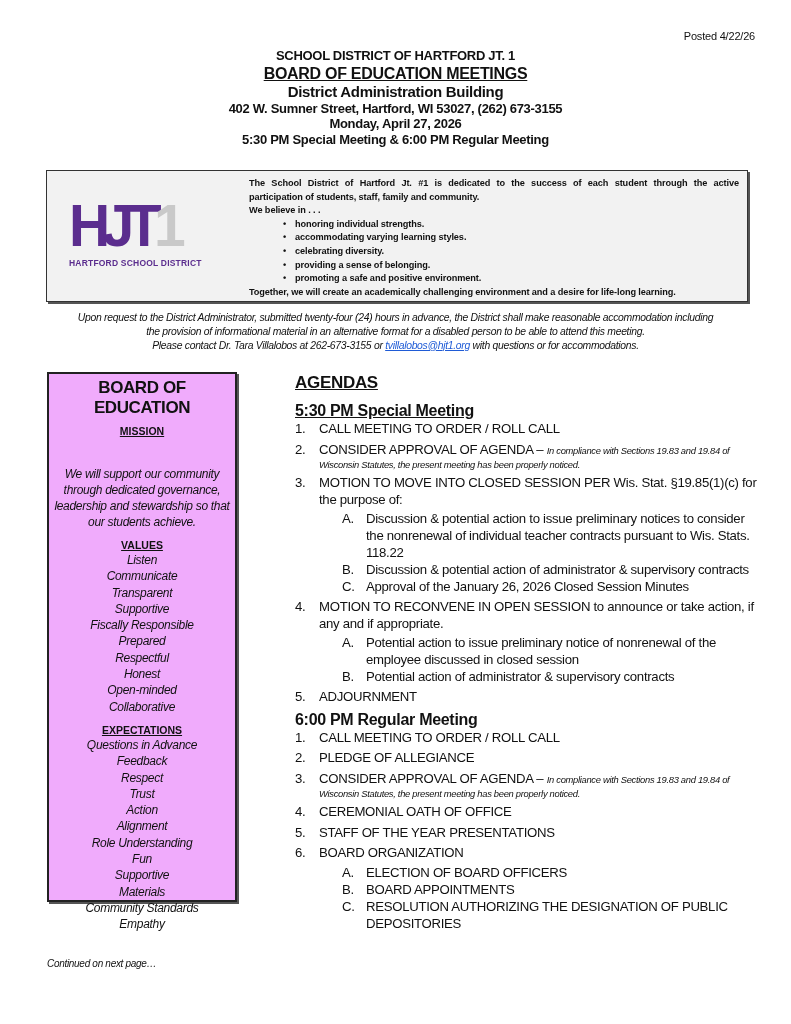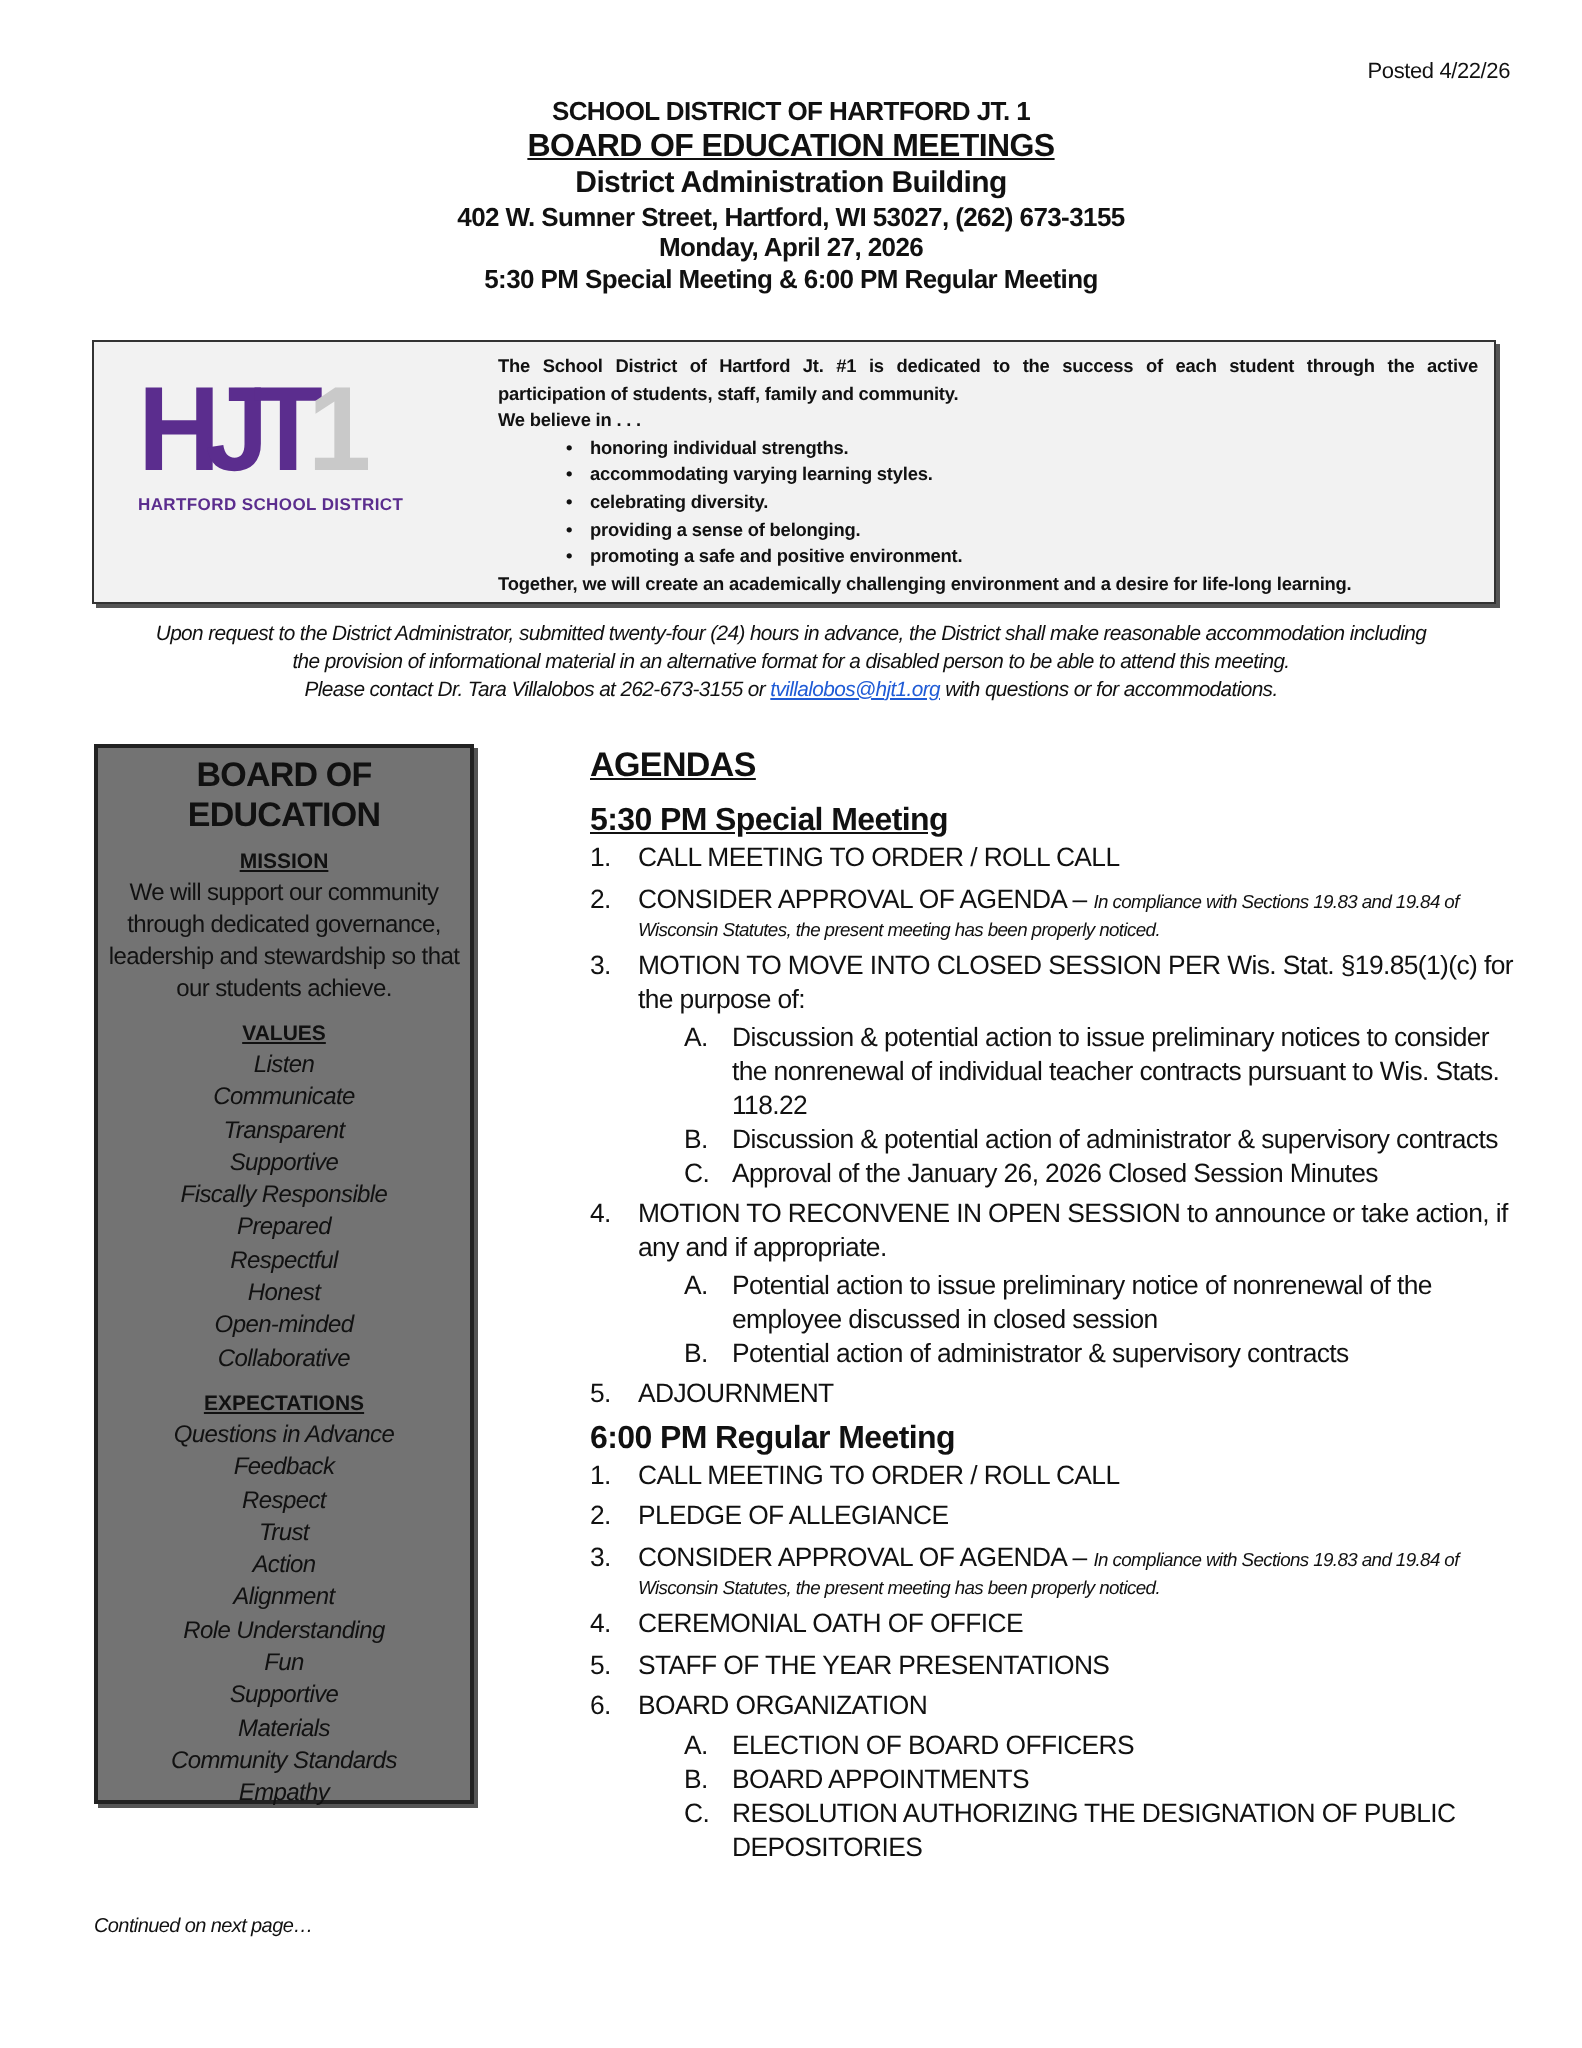--- a/index.html
+++ b/index.html
@@ -6,38 +6,38 @@
   body { width: 791px; height: 1024px; position: relative; font-family: "Liberation Sans", sans-serif; color: #111; overflow: hidden; }
   #posted { position: absolute; right: 36px; top: 30px; font-size: 11px; letter-spacing: -0.2px; }
   #header { position: absolute; left: 0; width: 791px; top: 48px; text-align: center; }
   #header div { line-height: 1.2; letter-spacing: -0.3px; }
   .h-district { font-size: 13px; font-weight: bold; }
   .h-board { font-size: 16px; font-weight: bold; text-decoration: underline; }
   .h-building { font-size: 15px; font-weight: bold; }
   .h-addr, .h-date, .h-times { font-size: 13px; font-weight: bold; }
 
   #mission-box { position: absolute; left: 46px; top: 170px; width: 700px; height: 130px; background: #f2f2f2; border: 1.5px solid #333; box-shadow: 2px 2px 0 #555; }
-  #logo { position: absolute; left: 22px; top: 14px; width: 150px; height: 70px; }
+  #logo { position: absolute; left: 22px; top: 25px; width: 150px; height: 70px; }
   #logo .hjt { font-size: 60px; font-weight: bold; color: #5b2d8e; letter-spacing: -8px; line-height: 60px; font-family: "Liberation Sans", sans-serif; transform: scaleX(0.95); transform-origin: left; }
   #logo .one { color: #c9c9c9; }
   #logo .sub { font-size: 8.5px; font-weight: bold; color: #5b2d8e; letter-spacing: 0.2px; margin-top: 2px; }
   #mission-text { position: absolute; left: 202px; top: 6px; width: 490px; font-size: 9.2px; font-weight: bold; line-height: 13.6px; letter-spacing: -0.1px; }
   #mission-text .just { text-align: justify; text-align-last: justify; }
   #mission-text ul { margin: 0; padding: 0 0 0 34px; list-style: none; }
   #mission-text li { position: relative; padding-left: 12px; }
   #mission-text li::before { content: "\2022"; position: absolute; left: 0; font-style: normal; }
 
   #accommodation { position: absolute; left: 30px; width: 731px; top: 311px; text-align: center; font-size: 10.4px; font-style: italic; line-height: 13.8px; letter-spacing: -0.3px; }
   #accommodation a { color: #1f5bd6; text-decoration: underline; }
 
-  #sidebar { position: absolute; left: 47px; top: 372px; width: 186px; height: 526px; background: #737373; border: 2px solid #222; box-shadow: 2px 2px 0 #555; text-align: center; }
+  #sidebar { position: absolute; left: 47px; top: 372px; width: 186px; height: 526px; background: #f0abfc; border: 2px solid #222; box-shadow: 2px 2px 0 #555; text-align: center; }
   #sidebar .sb-title { font-size: 17px; font-weight: bold; margin-top: 4px; letter-spacing: -0.4px; }
   #sidebar .sb-head { font-size: 10.5px; font-weight: bold; text-decoration: underline; margin-top: 8px; line-height: 14px; }
   #sidebar .sb-head.first { margin-top: 6px; }
-  #sidebar .sb-mission { font-size: 12px; line-height: 16px; letter-spacing: -0.3px; padding: 0 4px; }
+  #sidebar .sb-mission { font-size: 12px; font-style: italic; line-height: 16px; letter-spacing: -0.3px; padding: 0 4px; margin-top: 28px; }
   #sidebar .sb-list div { font-size: 12px; font-style: italic; line-height: 16.3px; letter-spacing: -0.3px; }
 
   #continued { position: absolute; left: 47px; top: 958px; font-size: 10px; font-style: italic; letter-spacing: -0.3px; }
 
   #agendas { position: absolute; left: 295px; top: 373px; width: 470px; }
   .ag-title { font-size: 17px; font-weight: bold; text-decoration: underline; letter-spacing: -0.3px; line-height: 20px; }
   .ag-meeting { font-size: 16px; font-weight: bold; letter-spacing: -0.3px; line-height: 20px; }
   .ag-meeting.special { margin-top: 8px; text-decoration: underline; }
   .ag-meeting.regular { }
   .ag-item { position: relative; padding-left: 24px; font-size: 13.2px; line-height: 16.5px; letter-spacing: -0.3px; margin-bottom: 4px; }

